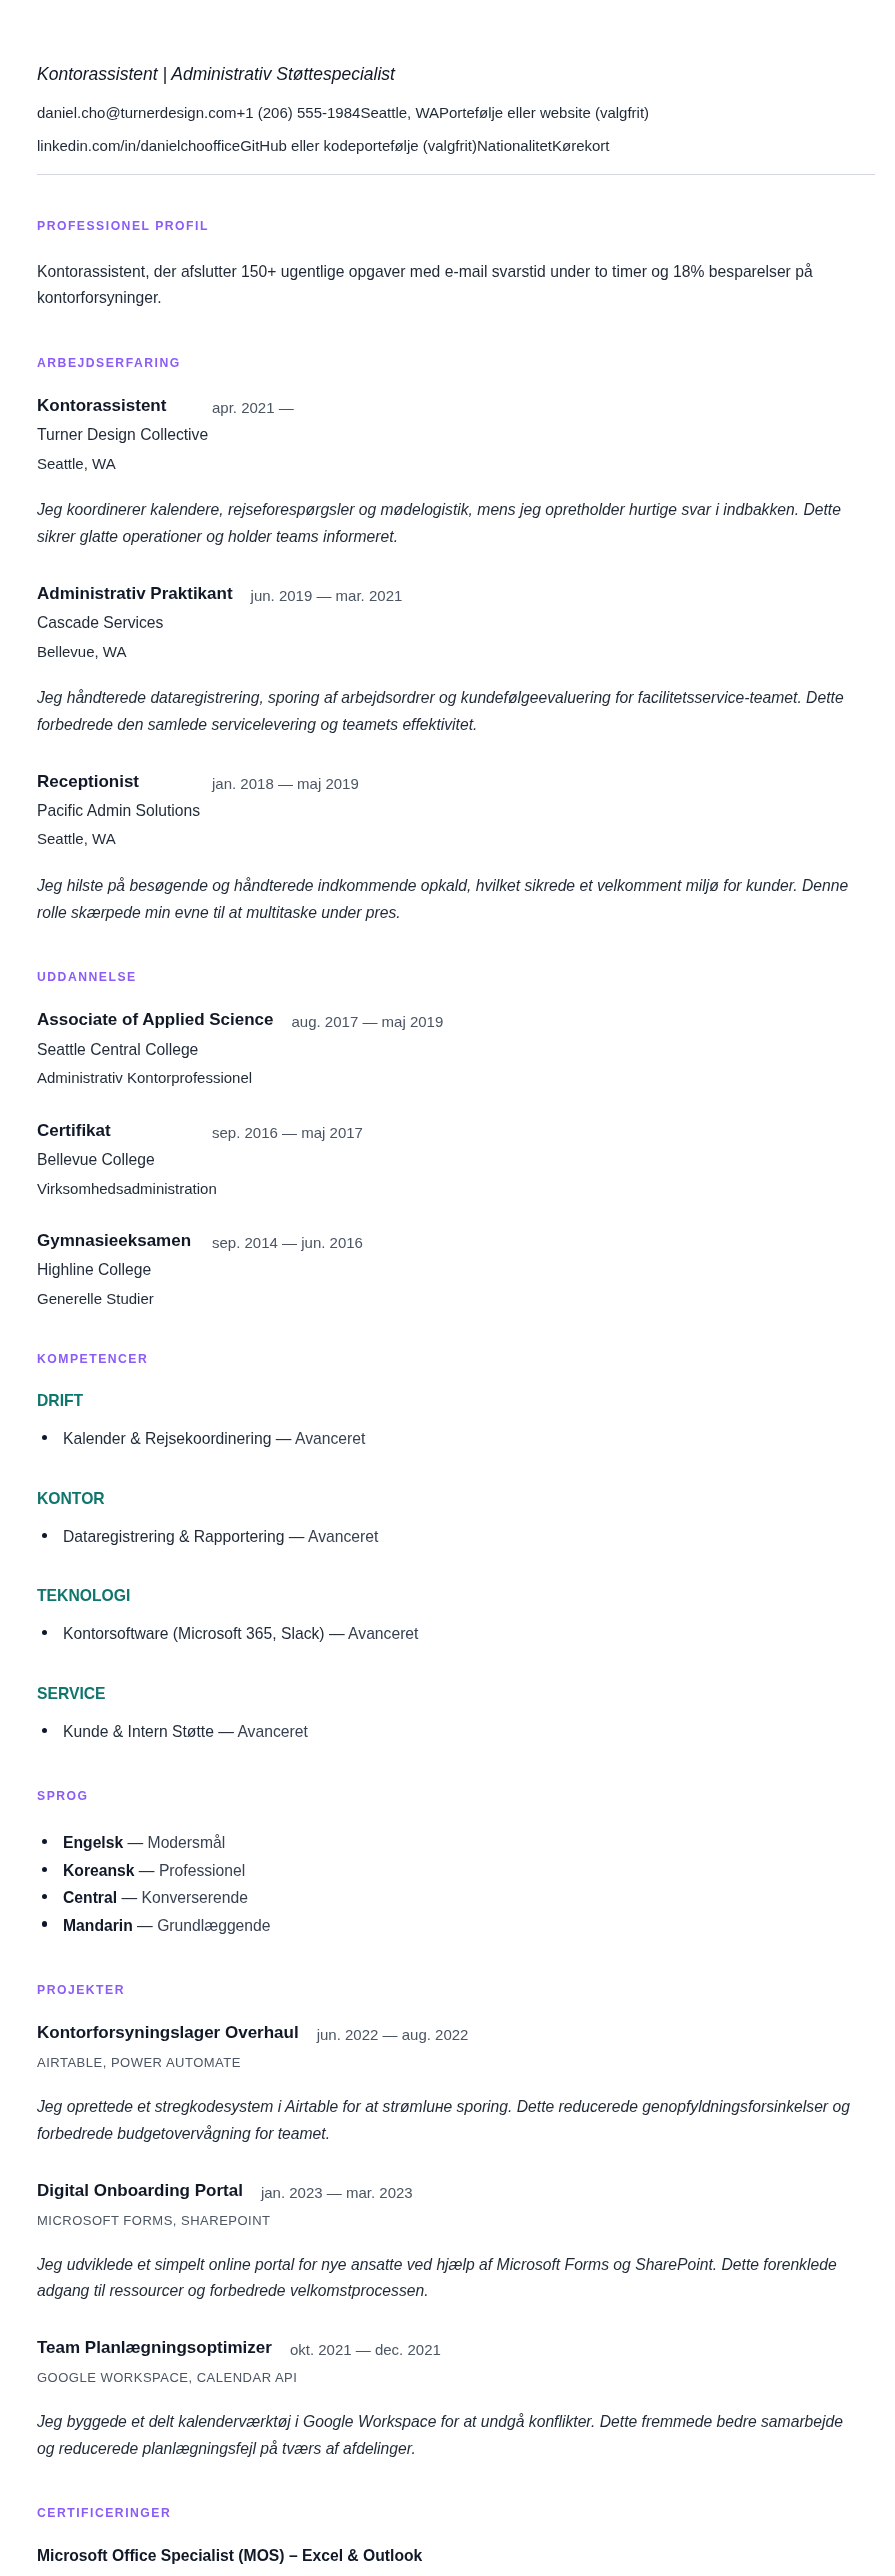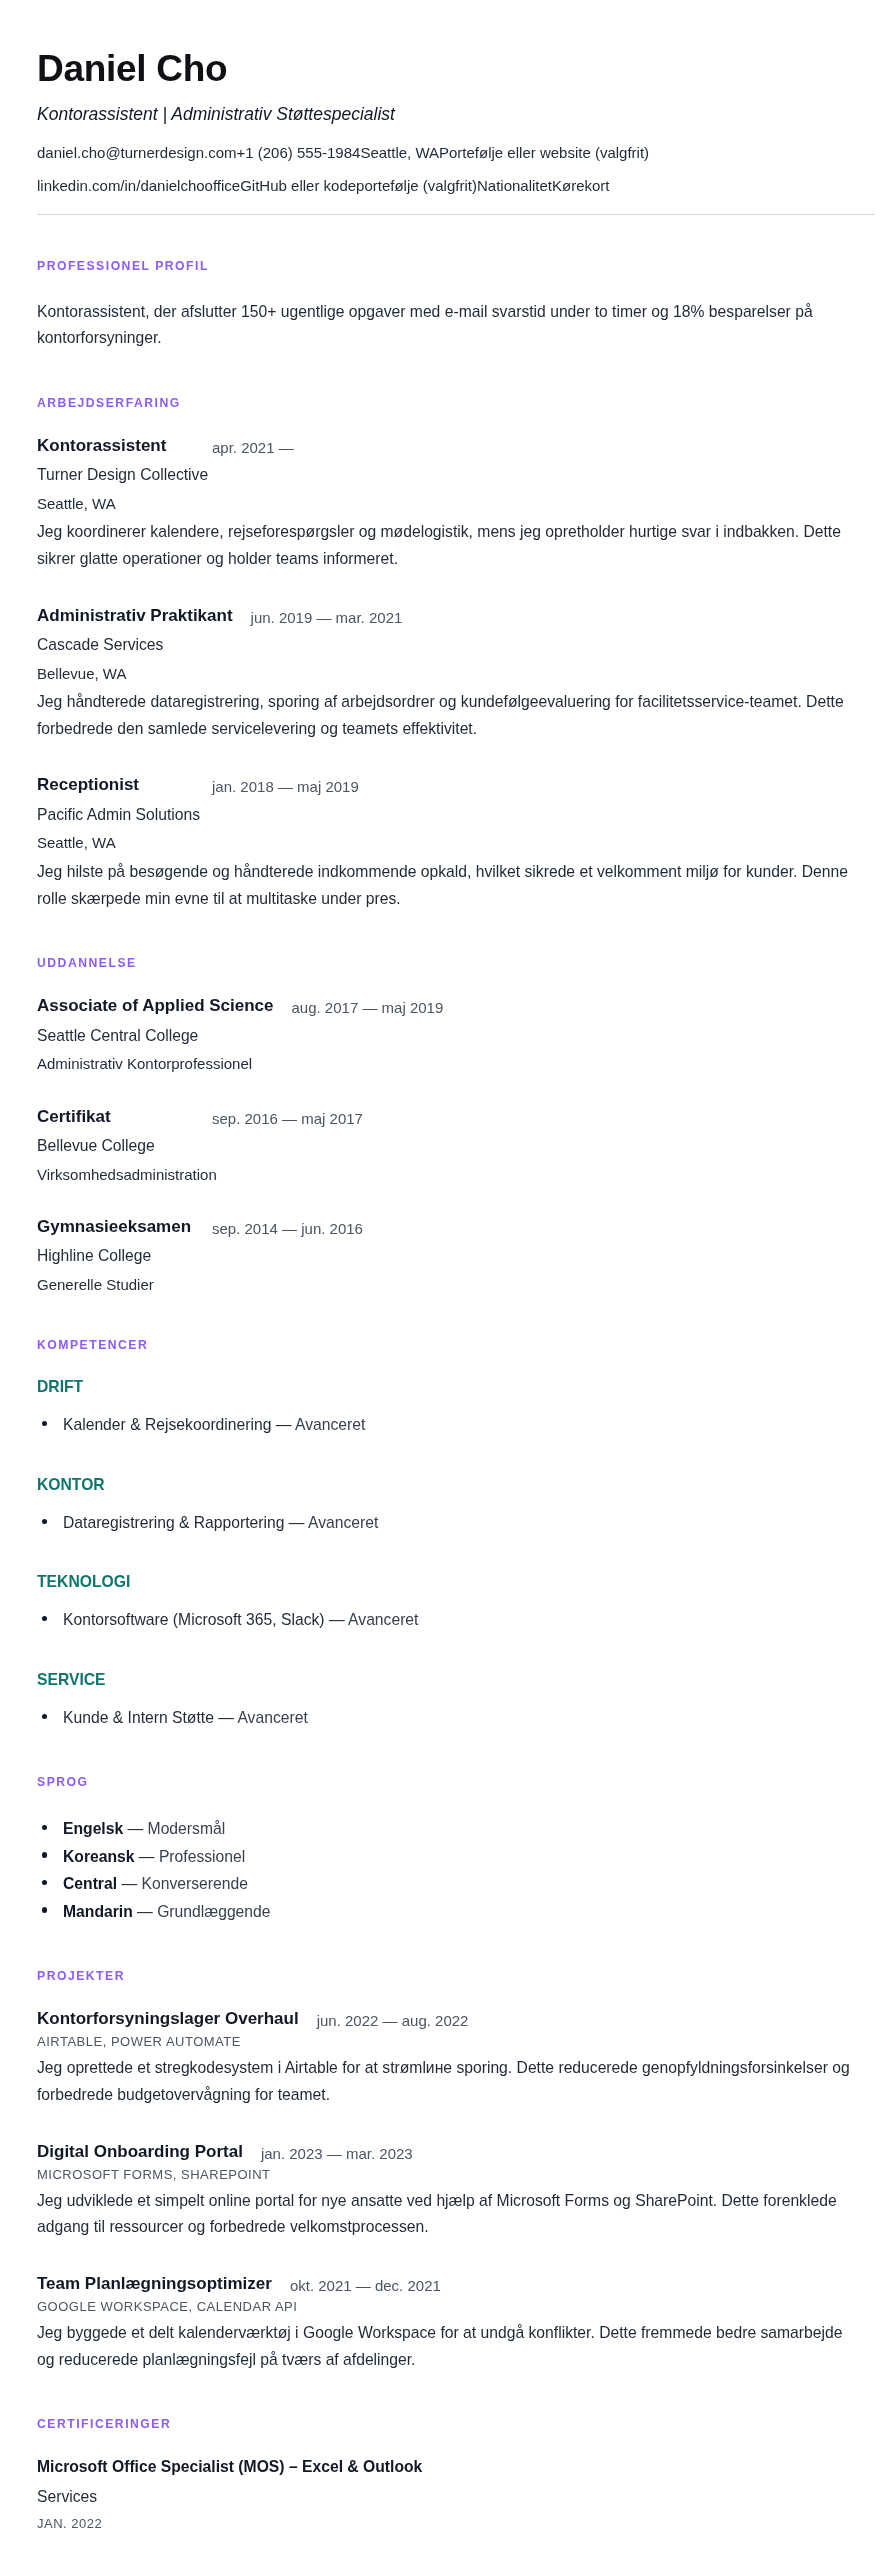--- a/index.html
+++ b/index.html
@@ -68,23 +68,23 @@
     color:#111827;
     min-width:157px;
   }
   .entry-dates {
     font-size:15px;
     color:#4b5563;
     white-space:nowrap;
   }
   .entry-line { margin-top:9.3px; font-size:15.7px; line-height:1.3; color:#1f2937; }
   .entry-subline { margin-top:8.2px; font-size:15px; line-height:1.3; color:#1f2937; }
-  .entry .body-text { margin-top:6px; }
+  .entry .body-text { margin-top:24px;font-style:italic; }
   .entry-stack {
-    margin-top:5px;
+    margin-top:12px;
     font-size:13px;
     letter-spacing:0.5px;
     color:#4b5563;
     text-transform:uppercase;
   }
   
   h3.skill-category {
     margin:37px 0 0 0;
     font-size:15.7px;
     font-weight:700;
@@ -122,21 +122,20 @@
     color:#4b5563;
     text-transform:uppercase;
   }
 </style>
 </head>
 <body>
 
 <div class="page">
 
   <header>
-    <h1 class="name">Daniel Cho</h1>
     <div class="subtitle">Kontorassistent | Administrativ Støttespecialist</div>
     <div class="contact-row" id="contact-row-1"><span class="contact-item">daniel.cho@turnerdesign.com</span><span class="contact-item">+1 (206) 555-1984</span><span class="contact-item">Seattle, WA</span><span class="contact-item">Portefølje eller website (valgfrit)</span></div>
     <div class="contact-row" id="contact-row-2"><span class="contact-item">linkedin.com/in/danielchooffice</span><span class="contact-item">GitHub eller kodeportefølje (valgfrit)</span><span class="contact-item">Nationalitet</span><span class="contact-item">Kørekort</span></div>
     <hr class="header-divider">
   </header>
 
   <section>
     <h2 class="section-heading">PROFESSIONEL PROFIL</h2>
     <p class="body-text">Kontorassistent, der afslutter 150+ ugentlige opgaver med e-mail svarstid under to timer og 18% besparelser på kontorforsyninger.</p>
   </section>

